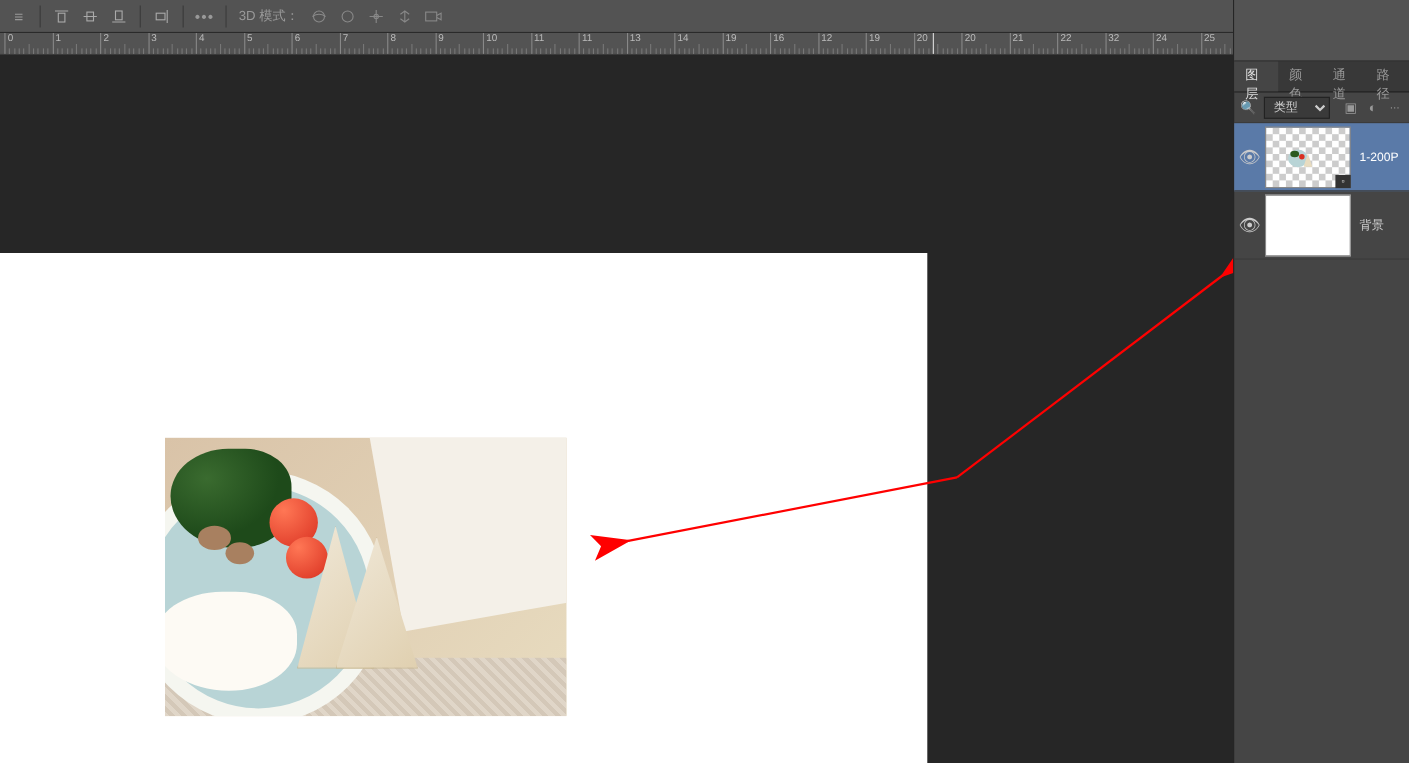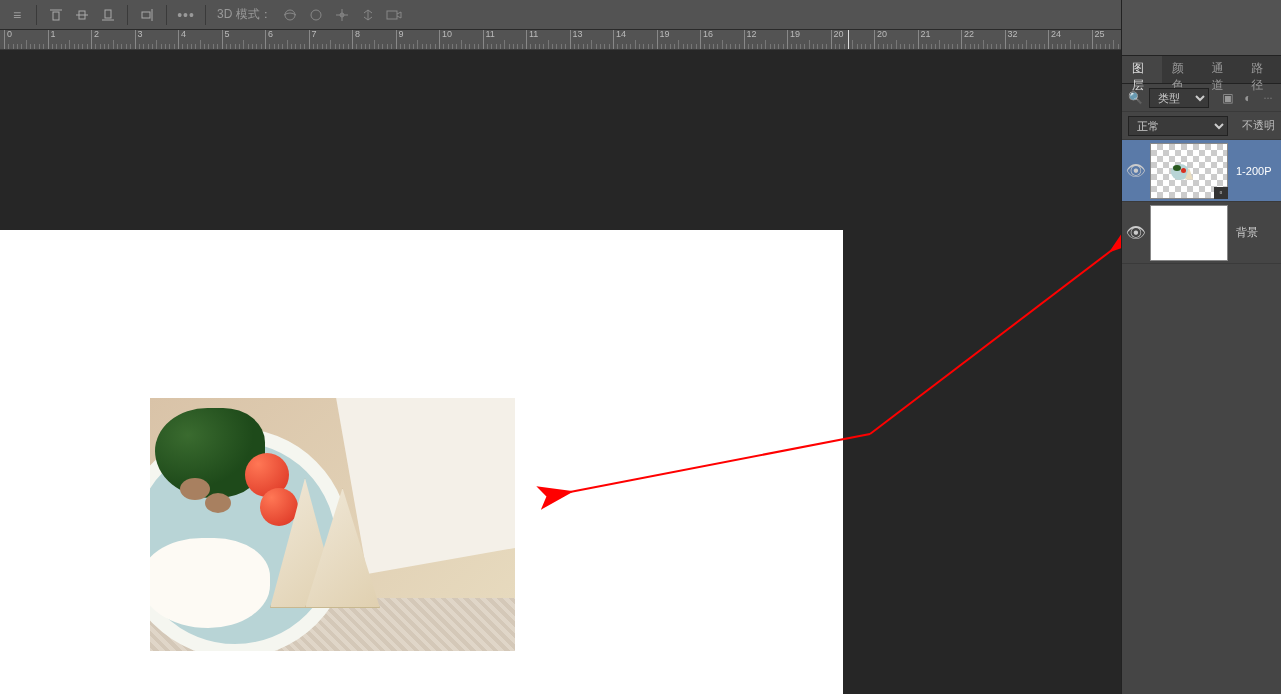--- a/index.html
+++ b/index.html
@@ -418,27 +418,20 @@
     <span class="panel-icon">🔍</span>
     <select class="panel-select">
       <option>类型</option>
     </select>
     <span style="flex:1"></span>
     <span class="panel-icon">▣</span>
     <span class="panel-icon">◐</span>
     <span class="panel-icon" style="font-size:9px">⋯</span>
   </div>
 
-  <div class="panel-row">
-    <select class="panel-select" style="width:100px">
-      <option>正常</option>
-    </select>
-    <span style="flex:1"></span>
-    <span style="color:#bbb">不透明</span>
-  </div>
 
 
   <div class="layer-item selected">
     <div class="layer-vis">👁</div>
     <div class="layer-thumb checker">
       <div class="thumb-content-food">
         <div style="position:absolute;left:0;top:2px;width:18px;height:16px;border-radius:50%;background:#b8d4d6;"></div>
         <div style="position:absolute;left:2px;top:3px;width:8px;height:6px;border-radius:50%;background:#2a5a20;"></div>
         <div style="position:absolute;left:10px;top:6px;width:5px;height:5px;border-radius:50%;background:#d93020;"></div>
         <div style="position:absolute;left:14px;top:6px;width:8px;height:12px;background:#e8dcc0;clip-path:polygon(50% 0,100% 100%,0 100%);"></div>

